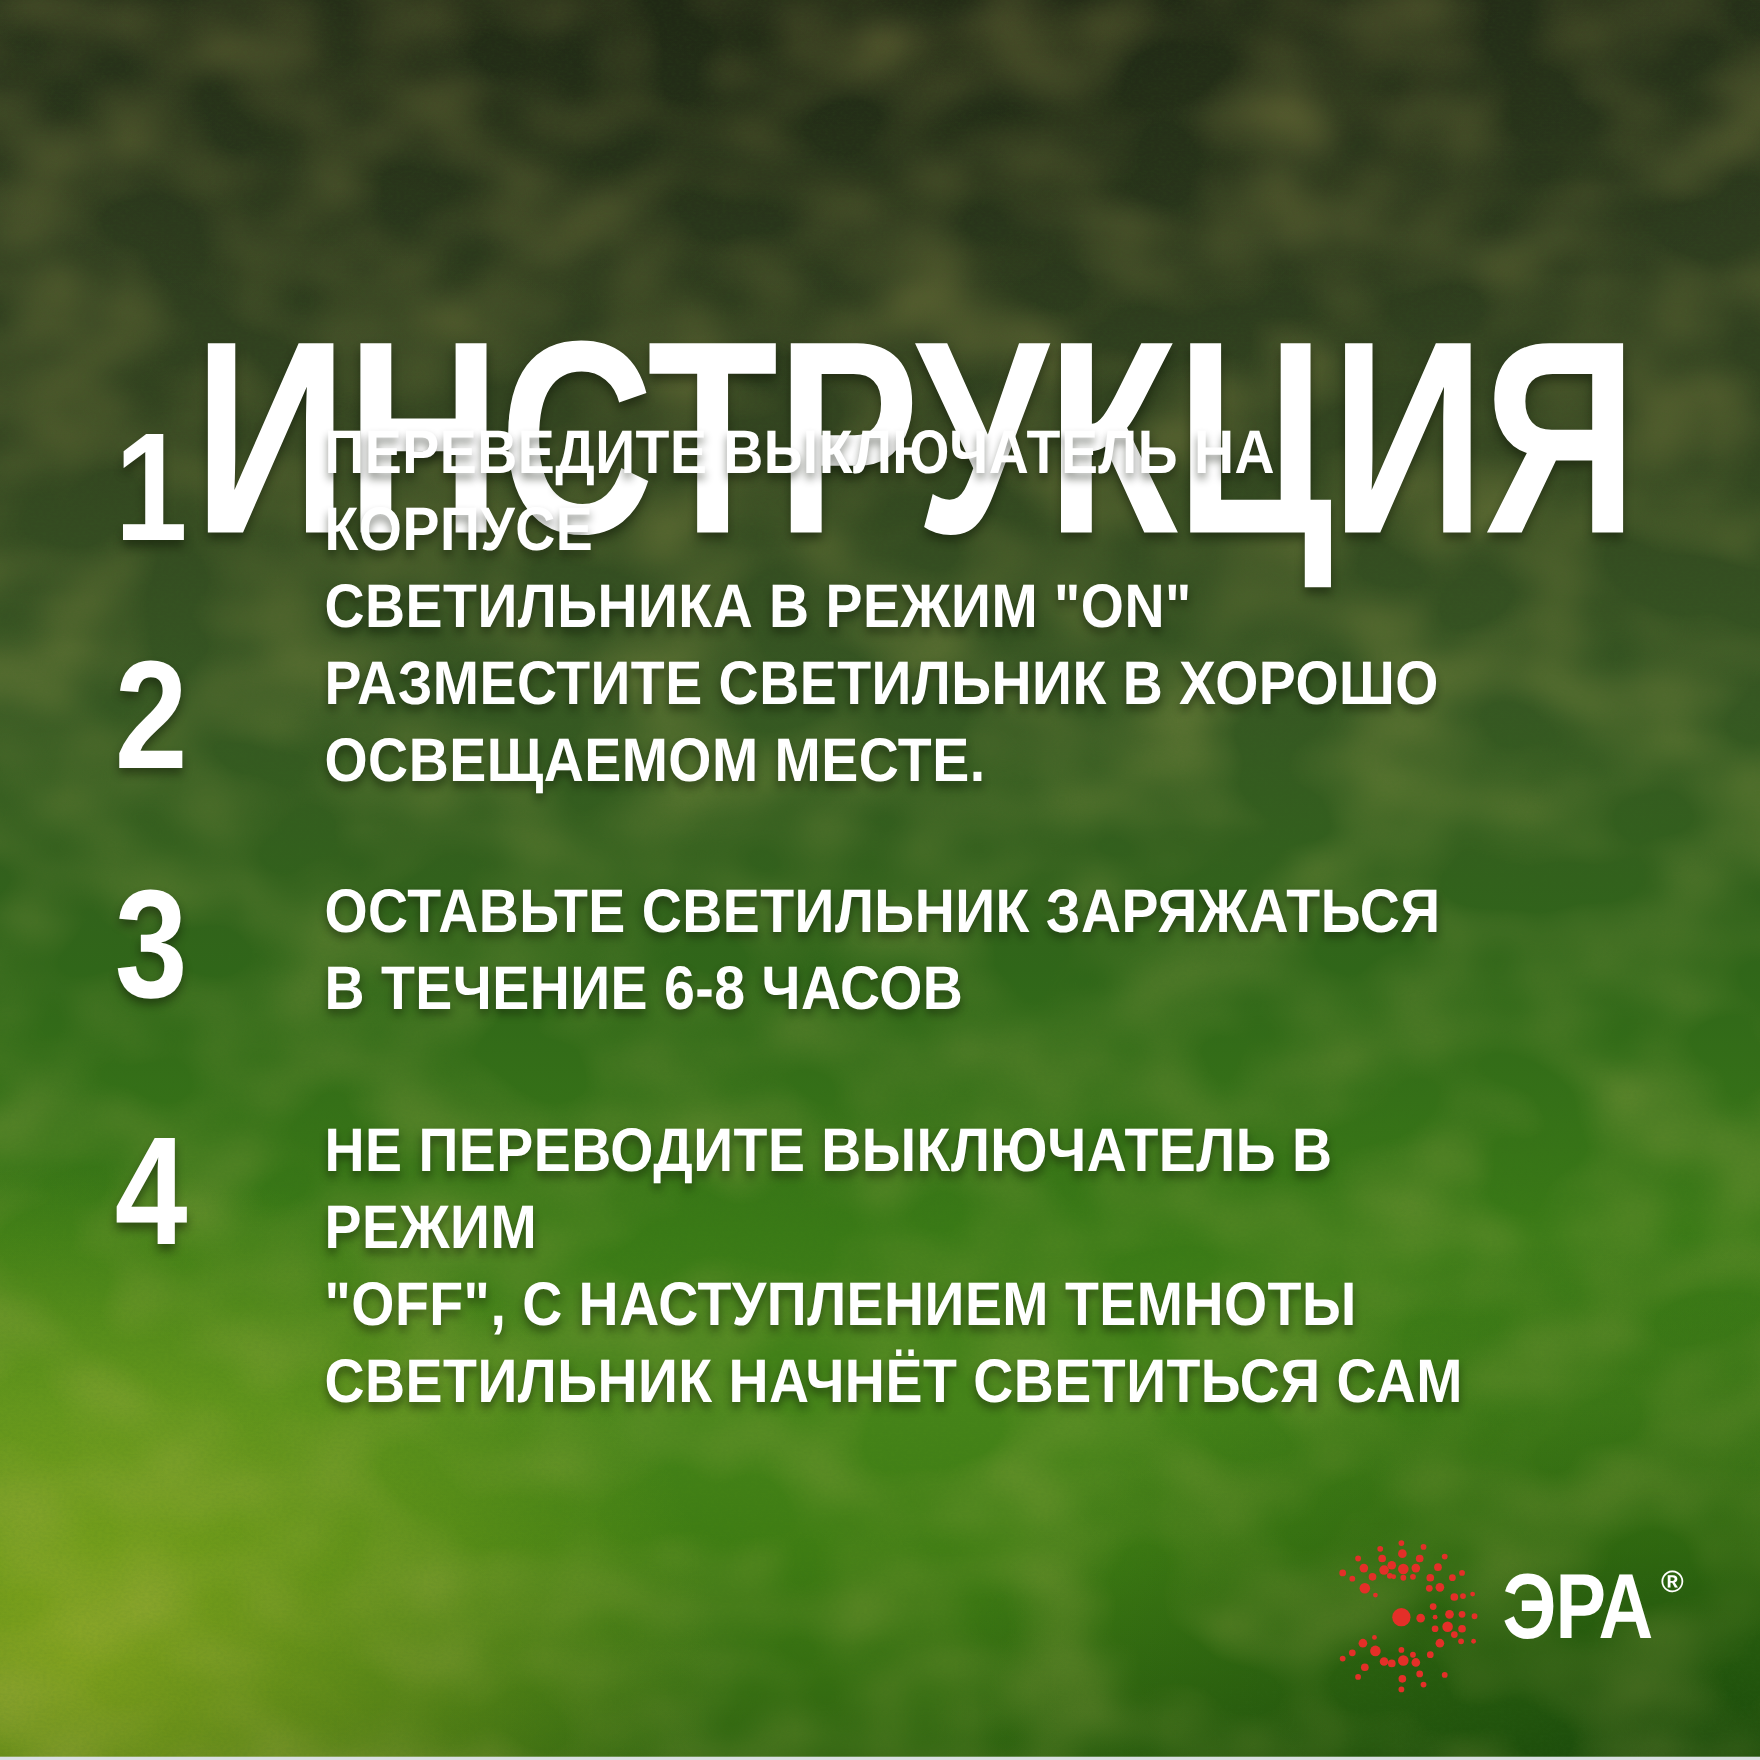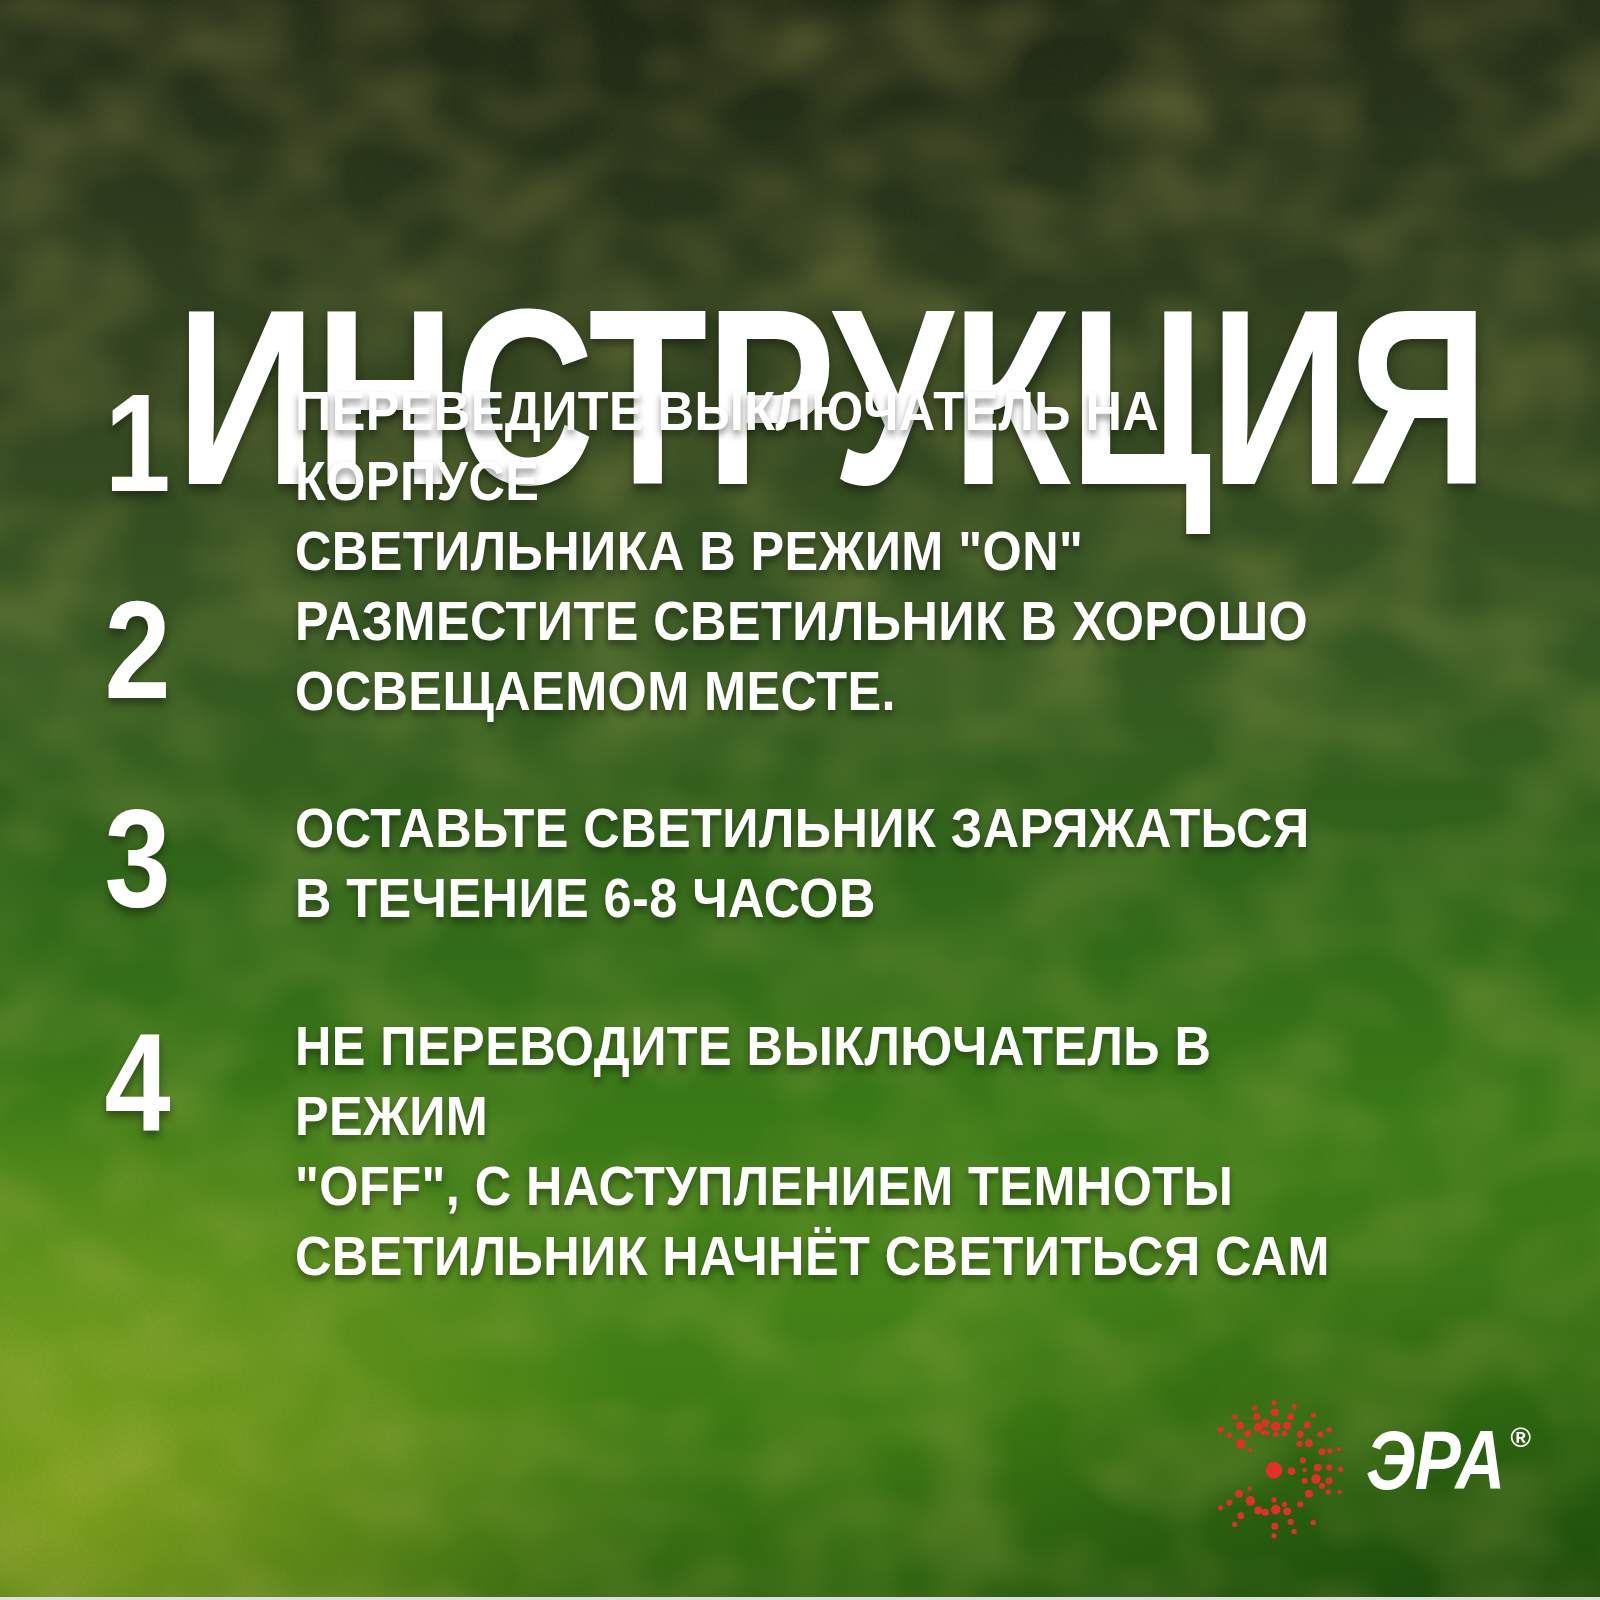--- a/index.html
+++ b/index.html
@@ -39,21 +39,21 @@
     text-shadow:0 6px 9px rgba(10,18,5,0.45);
   }
   .step-text{
     position:absolute;left:295px;width:1220px;
     font-size:56px;line-height:70px;font-weight:bold;color:#fff;
     white-space:pre-line;letter-spacing:0.5px;
     transform:scaleX(0.90);transform-origin:0 0;
     text-shadow:0 5px 8px rgba(10,18,5,0.45);
   }
   
-  .logo{position:absolute;left:1204px;top:1378px;width:330px;height:175px;font-style:italic;}
+  .logo{position:absolute;left:1204px;top:1378px;width:330px;height:175px;}
   .logo-mark{position:absolute;left:0;top:2px;width:140px;height:162px;}
   .logo-text{
     position:absolute;left:162px;top:40px;
     font-size:84px;line-height:1;font-weight:bold;color:#fff;
     letter-spacing:-1px;white-space:nowrap;
     transform:scaleX(0.82);transform-origin:0 0;
   }
   .logo-reg{
     position:absolute;left:306px;top:46px;
     font-size:28px;line-height:1;font-weight:bold;color:#fff;

